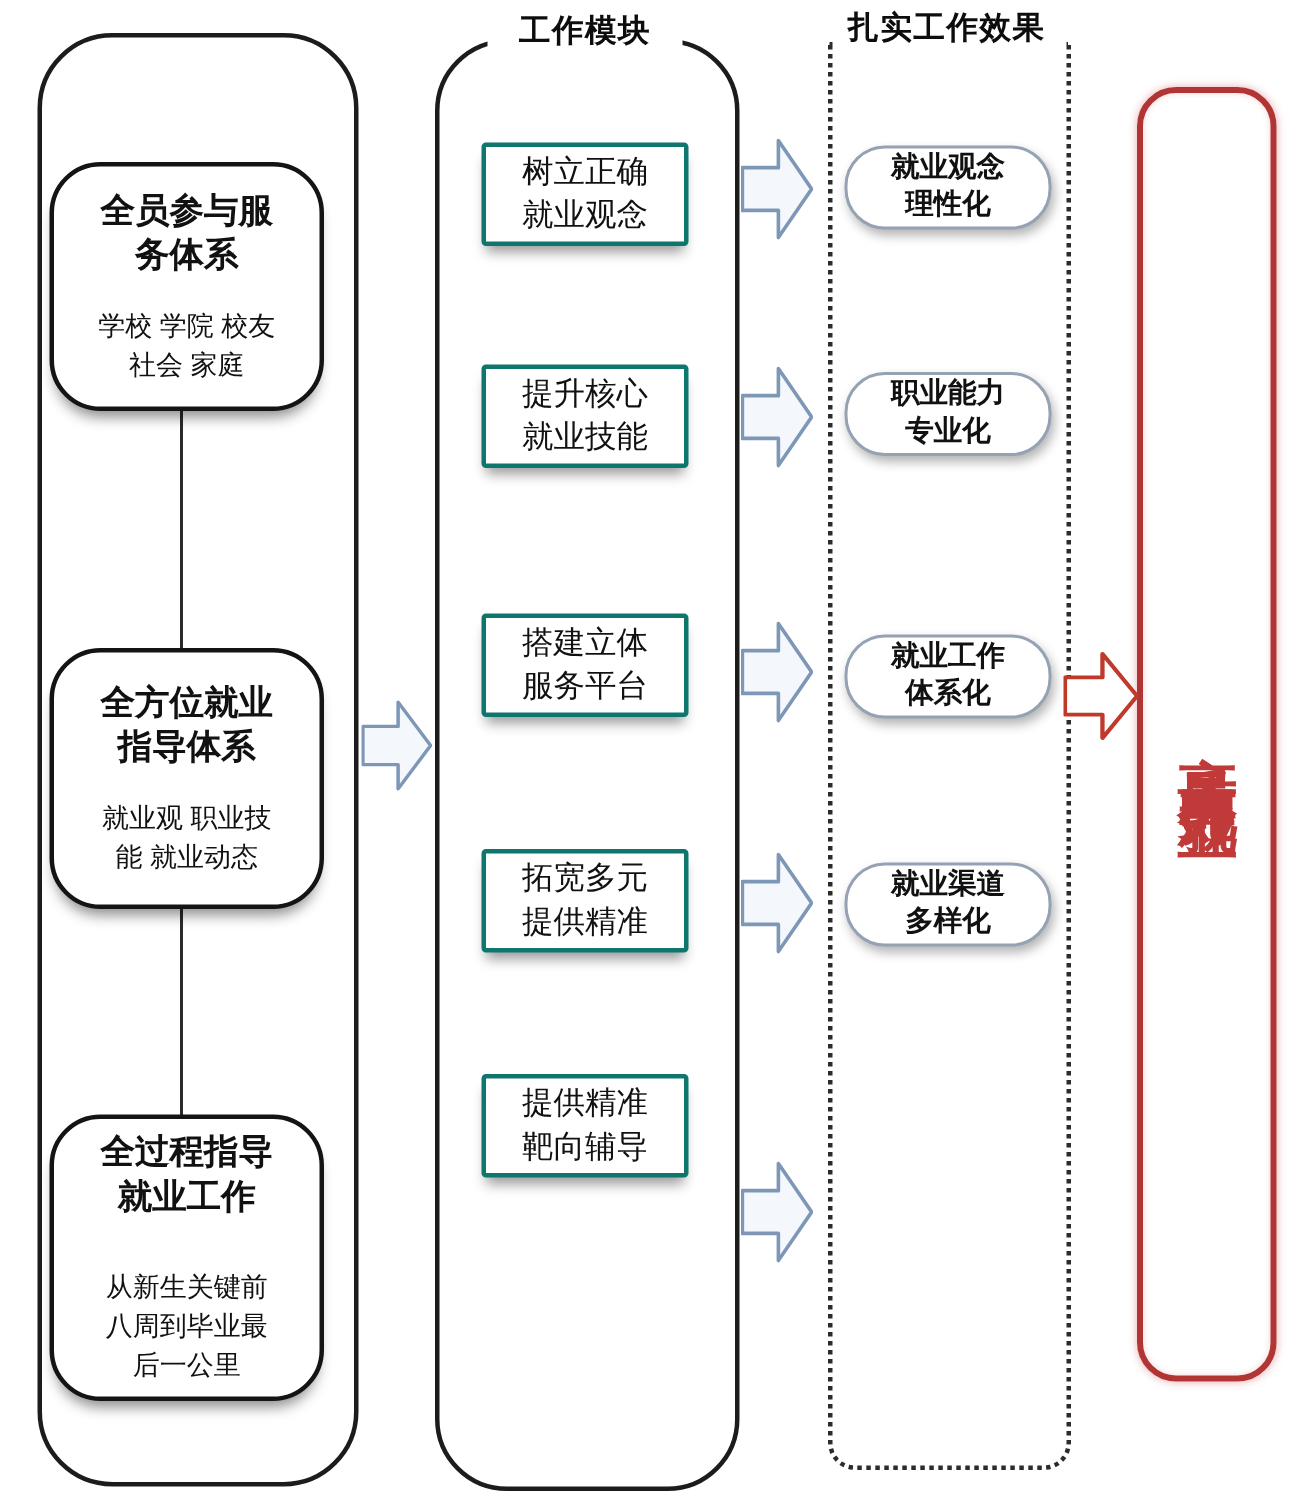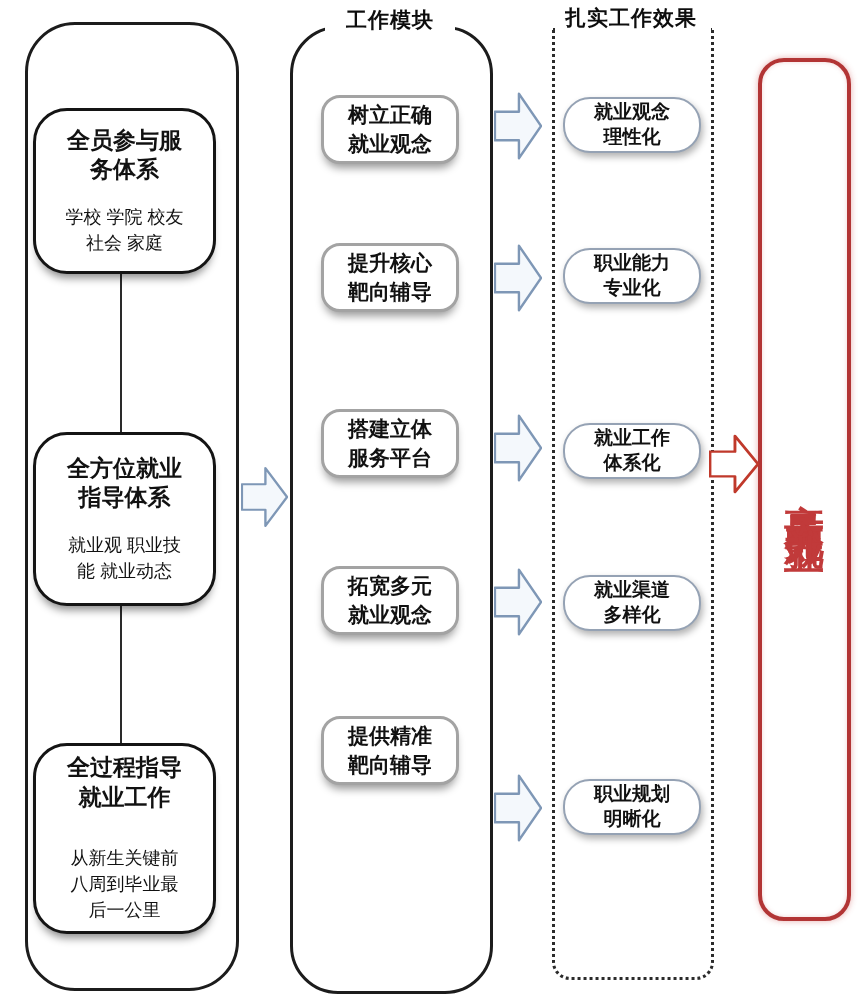--- a/index.html
+++ b/index.html
@@ -27,23 +27,23 @@
   .hdr3{left:556px;top:2px;width:150px;}
   
   .pbox{position:absolute;left:33px;width:177px;background:#fff;border:3px solid #141414;
         border-radius:34px;display:flex;flex-direction:column;align-items:center;justify-content:center;
         text-align:center;z-index:2;box-shadow:0 8px 9px -4px rgba(0,0,0,.45);}
   .ptitle{font-size:23px;font-weight:700;line-height:1.28;white-space:pre-line;}
   .psub{margin-top:19px;font-size:18px;font-weight:400;line-height:1.45;white-space:pre-line;}
   
   .conn{position:absolute;left:120px;width:2px;background:#2a2a2a;z-index:1;}
   
-  .mbox{position:absolute;left:321px;width:132px;height:63px;background:#fff;border:3px solid #a3a3a3;
-        border-radius:19px;display:flex;align-items:center;justify-content:center;text-align:center;
-        font-size:21px;font-weight:700;line-height:1.35;white-space:pre-line;z-index:2;
+  .mbox{position:absolute;left:321px;width:132px;height:63px;background:#fff;border:3px solid #0f766e;
+        border-radius:3px;display:flex;align-items:center;justify-content:center;text-align:center;
+        font-size:21px;font-weight:400;line-height:1.35;white-space:pre-line;z-index:2;
         box-shadow:0 7px 8px -3px rgba(0,0,0,.4);}
   
   .obox{position:absolute;left:563px;width:134px;height:52px;background:#fff;border:2px solid #95a2b4;
         border-radius:27px;display:flex;align-items:center;justify-content:center;text-align:center;
         font-size:19px;font-weight:600;line-height:1.3;white-space:pre-line;z-index:2;
         box-shadow:2px 4px 7px rgba(0,0,0,.3);}
   
   .arrow{position:absolute;z-index:2;}
   .arrow.blue polygon{fill:#f4f8fc;stroke:#7e97b6;stroke-width:2.6;stroke-linejoin:round;}
   .arrow.red polygon{fill:#ffffff;stroke:#c0392b;stroke-width:3;stroke-linejoin:round;}
@@ -87,25 +87,25 @@
 后一公里</div>
   </div>
 
   <svg class="arrow blue" style="left:241px;top:463px;width:47px;height:68px;" viewBox="0 0 52 80" preserveAspectRatio="none">
     <polygon points="1,25 27,25 27,6 51,40 27,74 27,55 1,55"></polygon>
   </svg>
 
   <div class="mbox" style="top:95px;">树立正确
 就业观念</div>
   <div class="mbox" style="top:243px;">提升核心
-靶向辅导</div>
+就业技能</div>
   <div class="mbox" style="top:409px;">搭建立体
 服务平台</div>
   <div class="mbox" style="top:566px;">拓宽多元
-就业观念</div>
+提供精准</div>
   <div class="mbox" style="top:716px;">提供精准
 靶向辅导</div>
 
   <svg class="arrow blue" style="left:494px;top:88px;width:48px;height:76px;" viewBox="0 0 52 80" preserveAspectRatio="none">
       <polygon points="1,25 27,25 27,6 51,40 27,74 27,55 1,55"></polygon>
     </svg>
   <svg class="arrow blue" style="left:494px;top:240px;width:48px;height:76px;" viewBox="0 0 52 80" preserveAspectRatio="none">
       <polygon points="1,25 27,25 27,6 51,40 27,74 27,55 1,55"></polygon>
     </svg>
   <svg class="arrow blue" style="left:494px;top:410px;width:48px;height:76px;" viewBox="0 0 52 80" preserveAspectRatio="none">
@@ -119,20 +119,18 @@
     </svg>
 
   <div class="obox" style="top:97px;">就业观念
 理性化</div>
   <div class="obox" style="top:248px;">职业能力
 专业化</div>
   <div class="obox" style="top:423px;">就业工作
 体系化</div>
   <div class="obox" style="top:575px;">就业渠道
 多样化</div>
-  <div class="obox" style="top:779px;">职业规划
-明晰化</div>
 
   <svg class="arrow red" style="left:709px;top:431px;width:50px;height:66px;" viewBox="0 0 52 80" preserveAspectRatio="none">
     <polygon points="1,25 27,25 27,6 51,40 27,74 27,55 1,55"></polygon>
   </svg>
 
 </div>
 
 </body></html>

